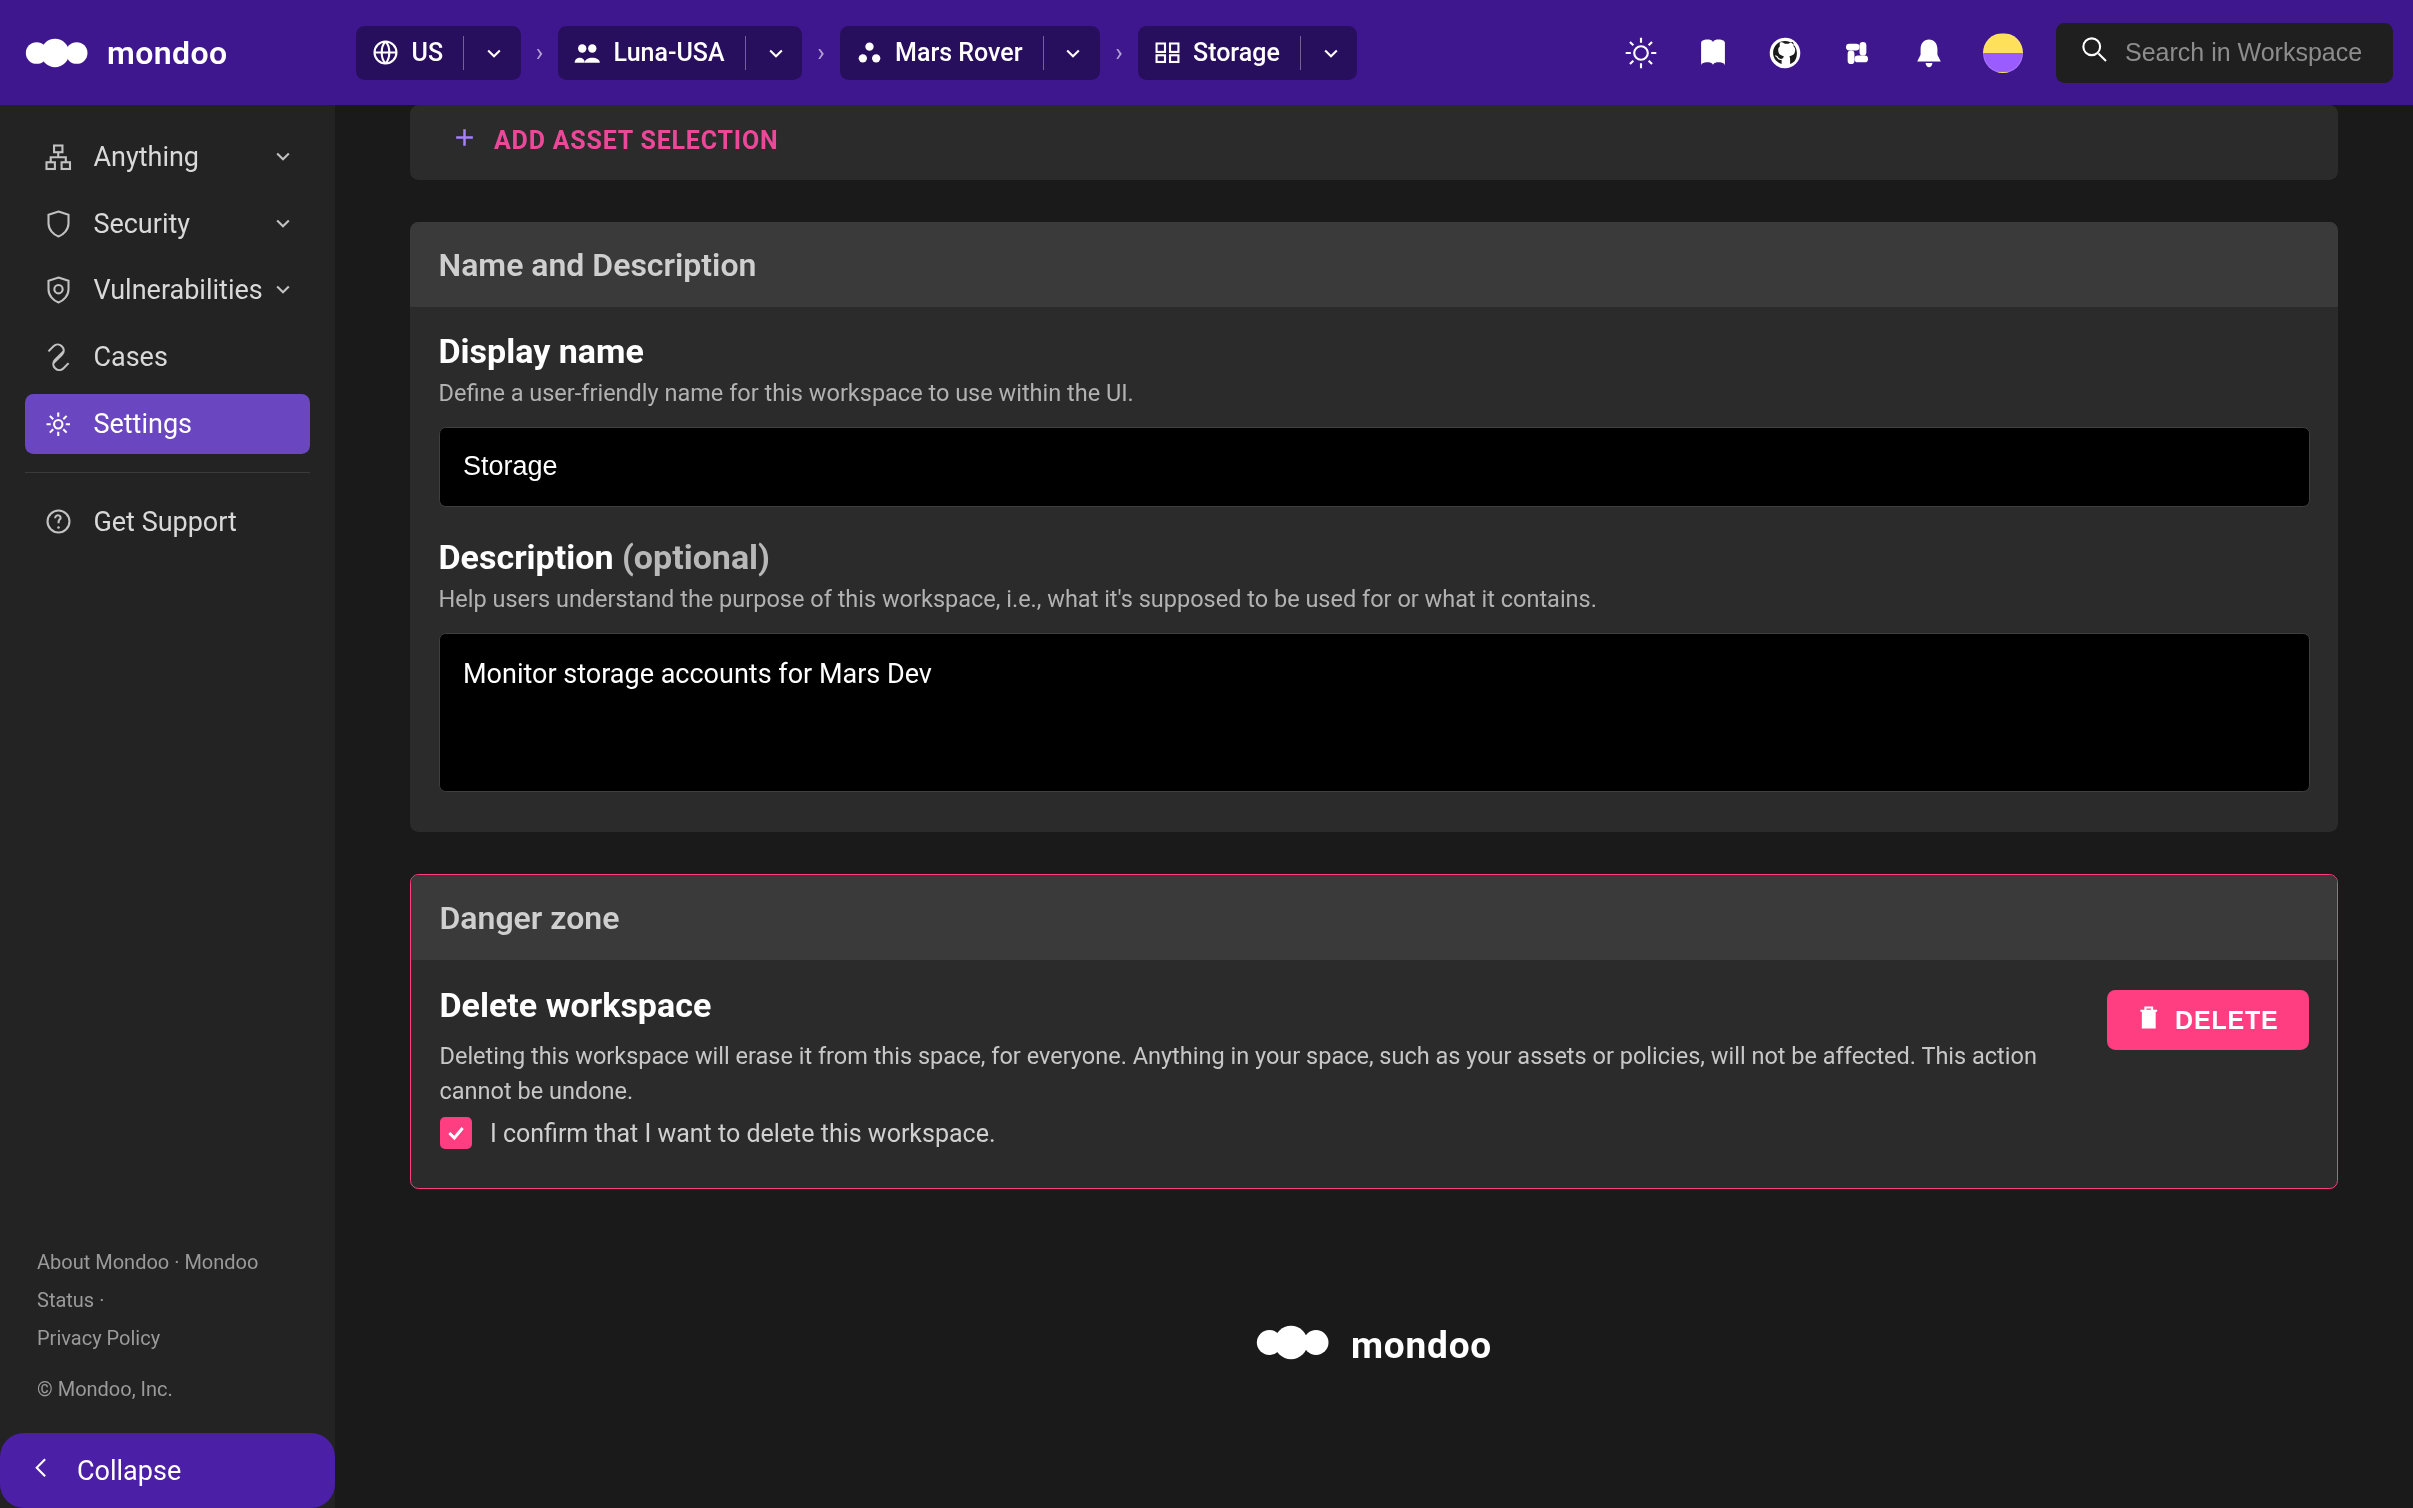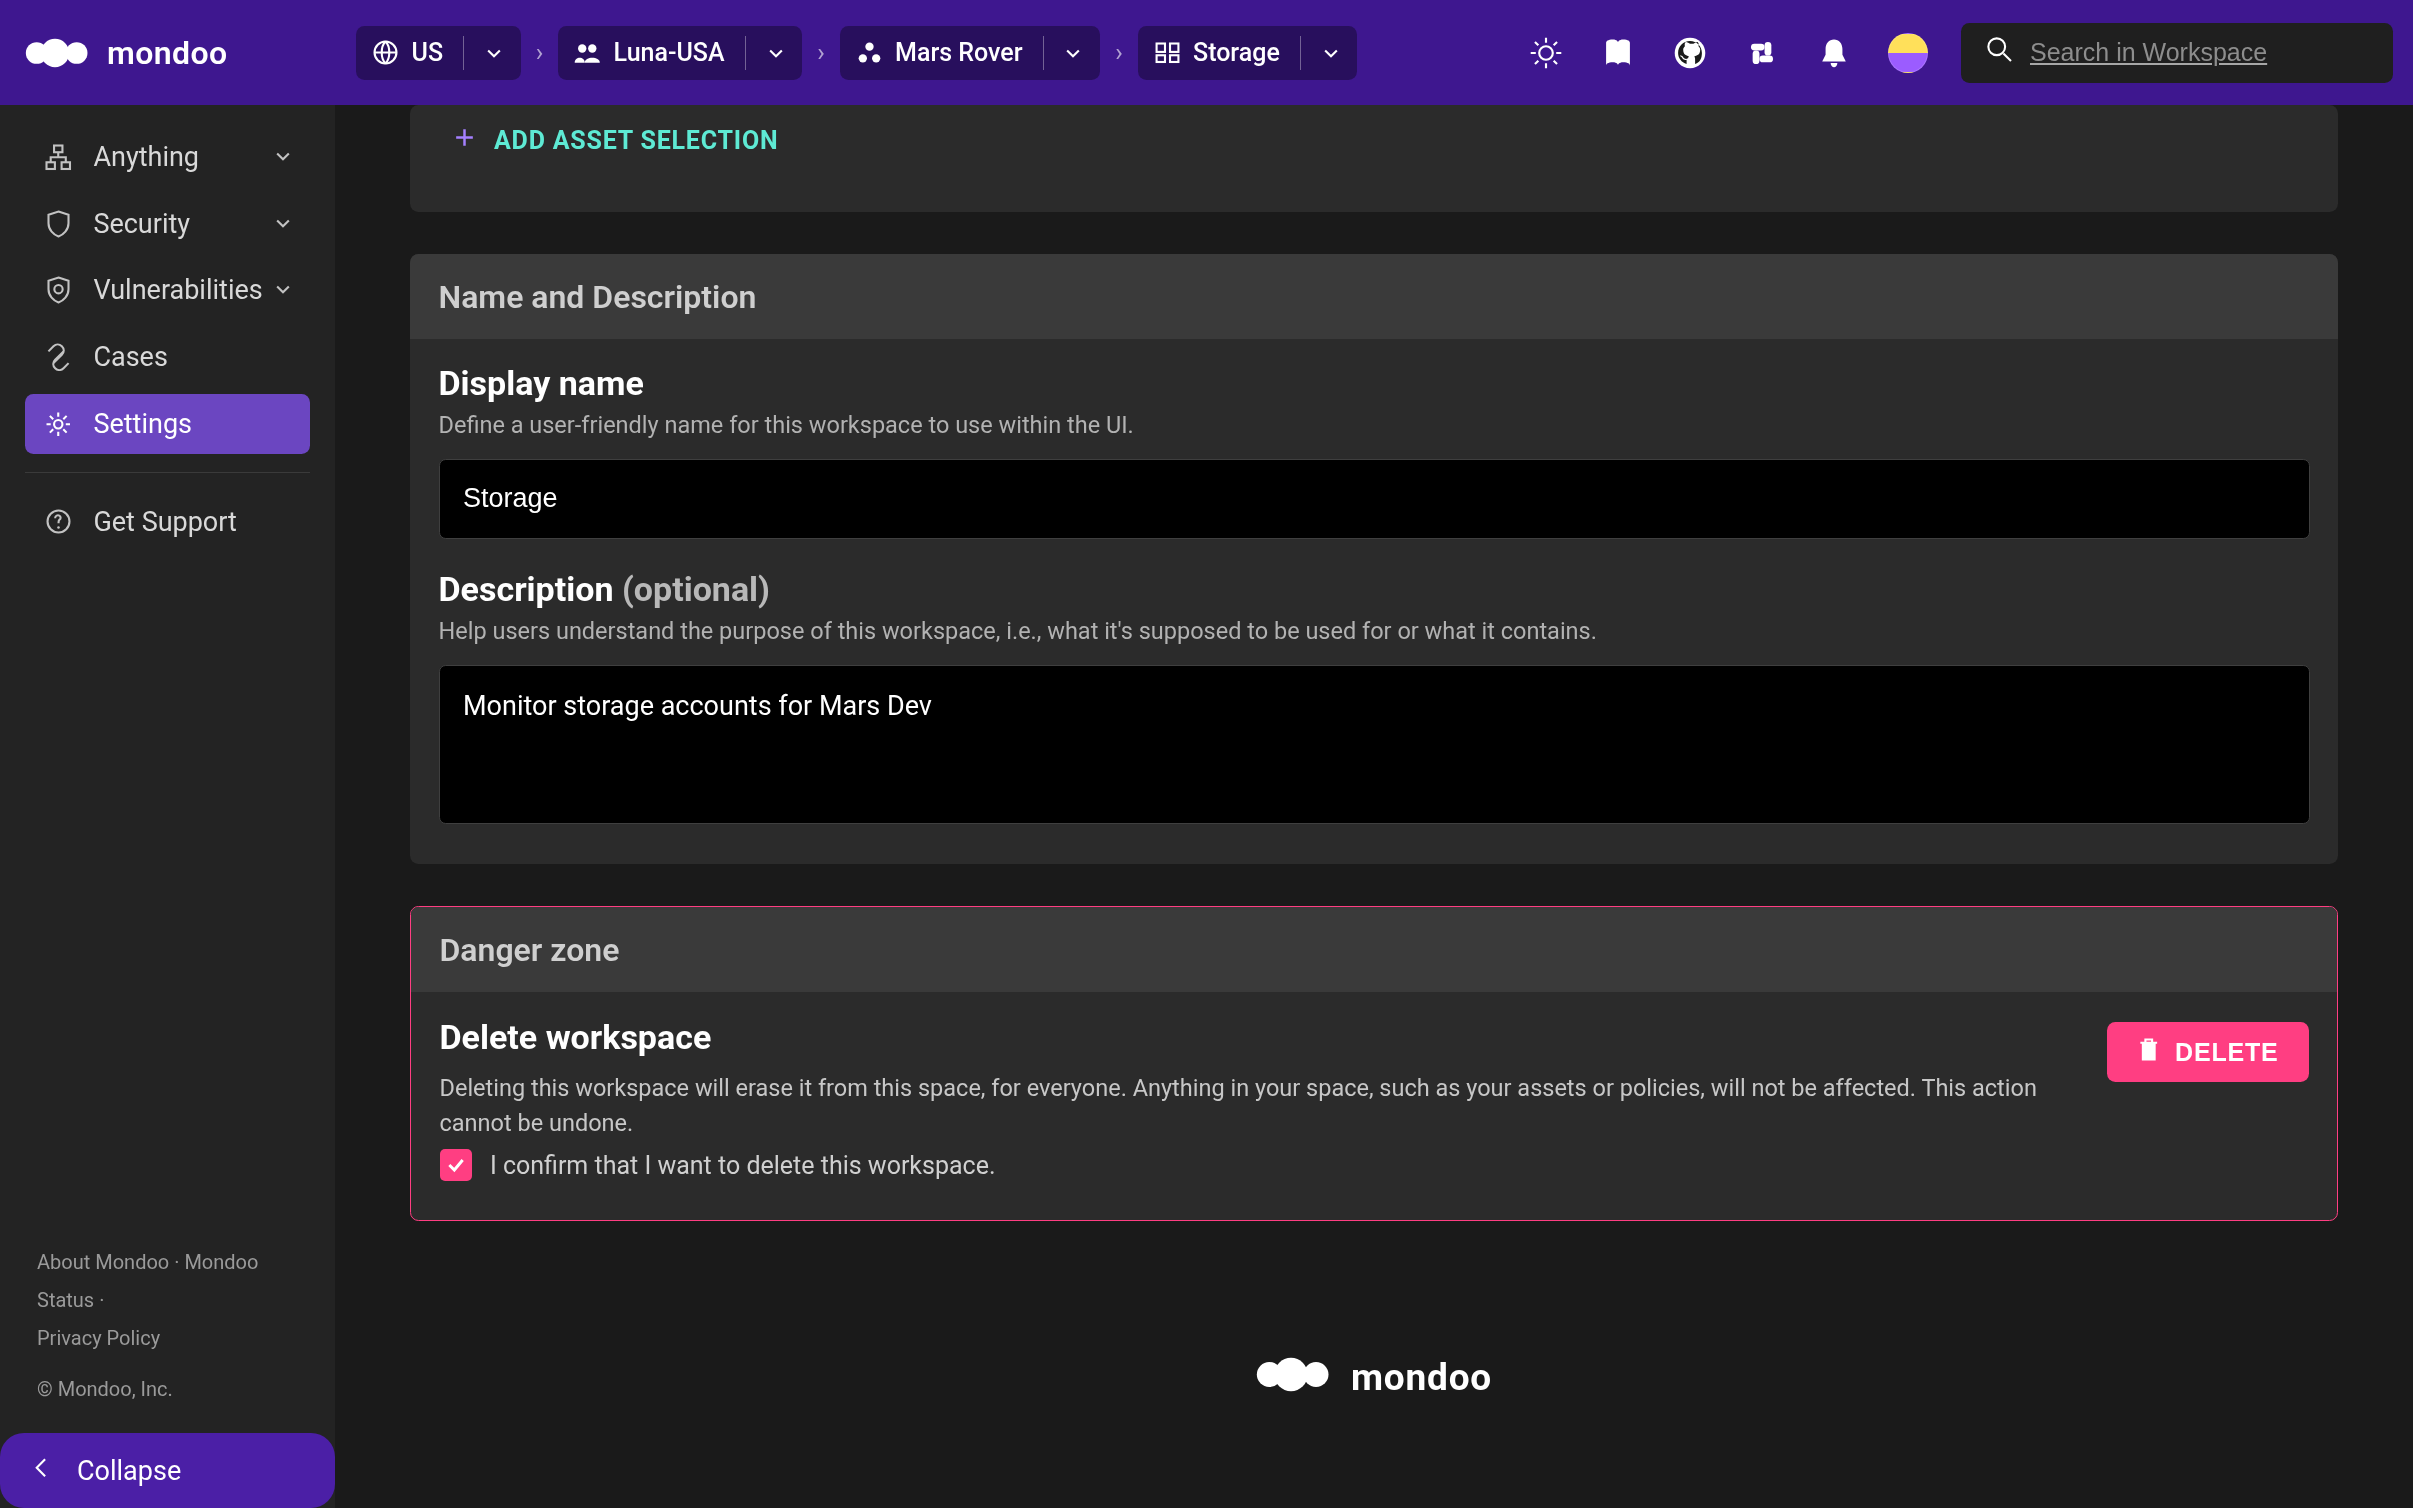--- a/index.html
+++ b/index.html
@@ -54,23 +54,22 @@
     background: conic-gradient(from 90deg, #9b5cff 0deg 180deg, #ffe05a 180deg 360deg);
     border: 1.7px solid rgba(255,255,255,0.15);
   }
   .searchbox {
     background: #1f1f1f;
     border-radius: 8.4px;
     height: 60px;
     display:flex; align-items:center;
     gap: 17px;
     padding: 0 23.5px;
-    width: 432px;
+    width: 337px;
     color: #a7a7a7;
-    text-decoration: underline;
   }
   .searchbox input {
     background: transparent; border:0; outline:0;
     color:#e6e6e6; font-size:25px; width:100%;
   }
   .searchbox input::placeholder { color:#8d8d8d; }
 
   
   .below { flex:1; display:flex; min-height:0; }
 
@@ -128,22 +127,22 @@
   .card-header {
     background:#3a3a3a;
     padding: 23.5px 28.5px;
     color:#cfcfcf;
     font-size:32px;
     font-weight:600;
   }
   .card-body { padding: 23.5px 28.5px 34px 28.5px; }
   .add-asset-row {
     display:flex; align-items:center; gap:17px;
-    padding: 20px 42px 56px 42px;
-    color:#5eead4;
+    padding: 20px 42px 24px 42px;
+    color:#ec4899;
     font-size:25px; font-weight:700; letter-spacing:0.8px;
     cursor:pointer;
   }
   .field-title { color:#fff; font-size:34px; font-weight:700; margin-bottom:8.4px; }
   .field-title .optional { color:#b8b8b8; font-weight:700; }
   .field-help { color:#b2b2b2; font-size:23.5px; margin-bottom:20px; }
   .text-input, .textarea {
     width:100%;
     background:#000;
     border:0.8px solid #3f3f3f;

